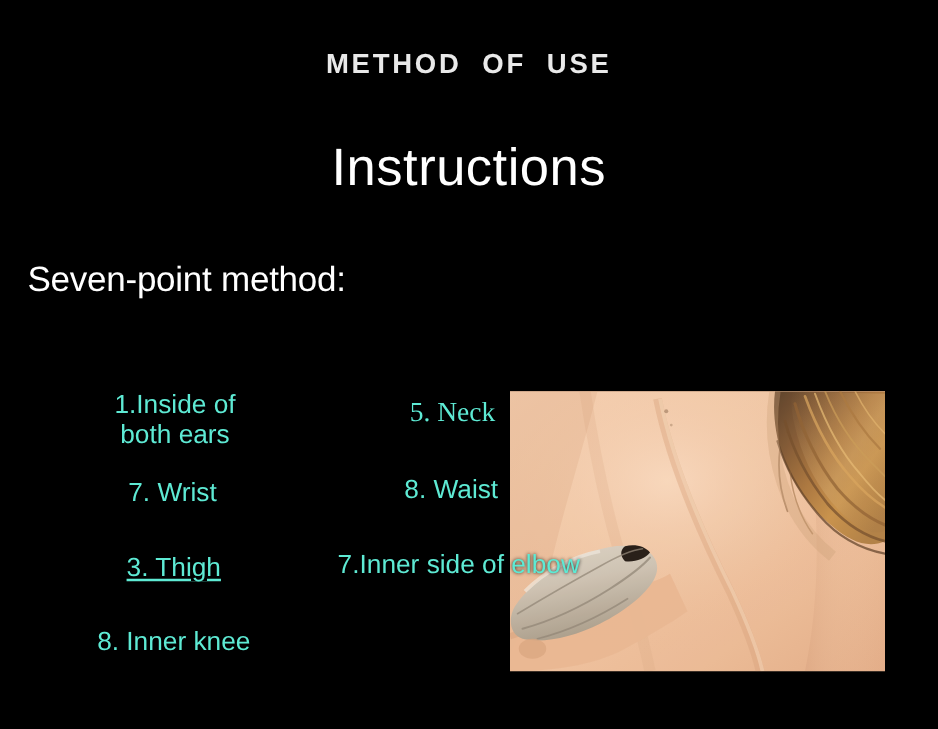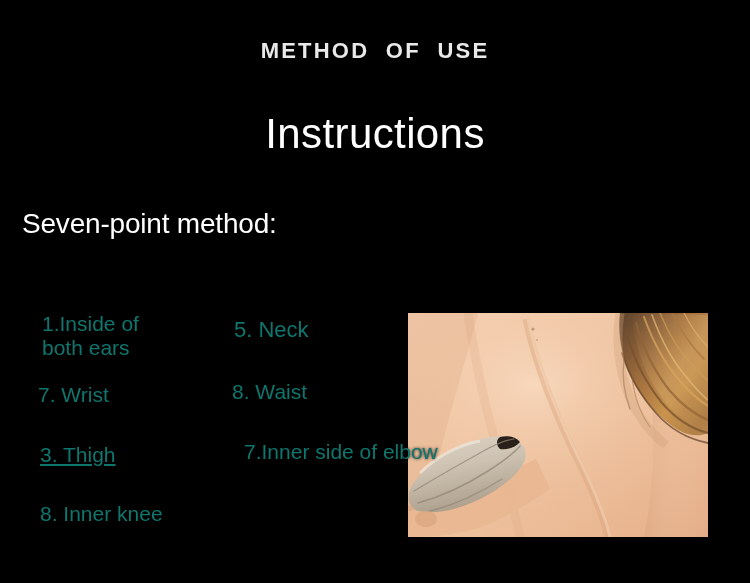--- a/index.html
+++ b/index.html
@@ -71,33 +71,34 @@
   }
   .col-mid {
     position: absolute;
     left: 230px;
     top: 318px;
     width: 260px;
     z-index: 5;
   }
 
   .pt {
-    color: #0f766e;
+    color: #5eead4;
     font-size: 21px;
     font-weight: 400;
     line-height: 1.12;
     white-space: pre-line;
     text-shadow: 0 0 3px rgba(0,0,0,0.85);
+    text-align: center;
   }
   .col-left .pt.i1 { margin: 0 0 0 4px; }
   .col-left .pt.i2 { margin: 24px 0 0 0; }
   .col-left .pt.i3 { margin: 36px 0 0 2px; text-decoration: underline; }
   .col-left .pt.i4 { margin: 36px 0 0 2px; }
 
-  .col-mid .pt.i5 { margin: 0 0 0 4px; font-size: 22px; }
+  .col-mid .pt.i5 { margin: 0 0 0 4px; font-size: 22px; font-family: Liberation Serif, serif; }
   .col-mid .pt.i6 { margin: 37px 0 0 2px; }
   .col-mid .pt.i7 { margin: 37px 0 0 14px; white-space: nowrap; }
 
   
   .photo {
     position: absolute;
     left: 408px;
     top: 313px;
     width: 300px;
     height: 224px;

